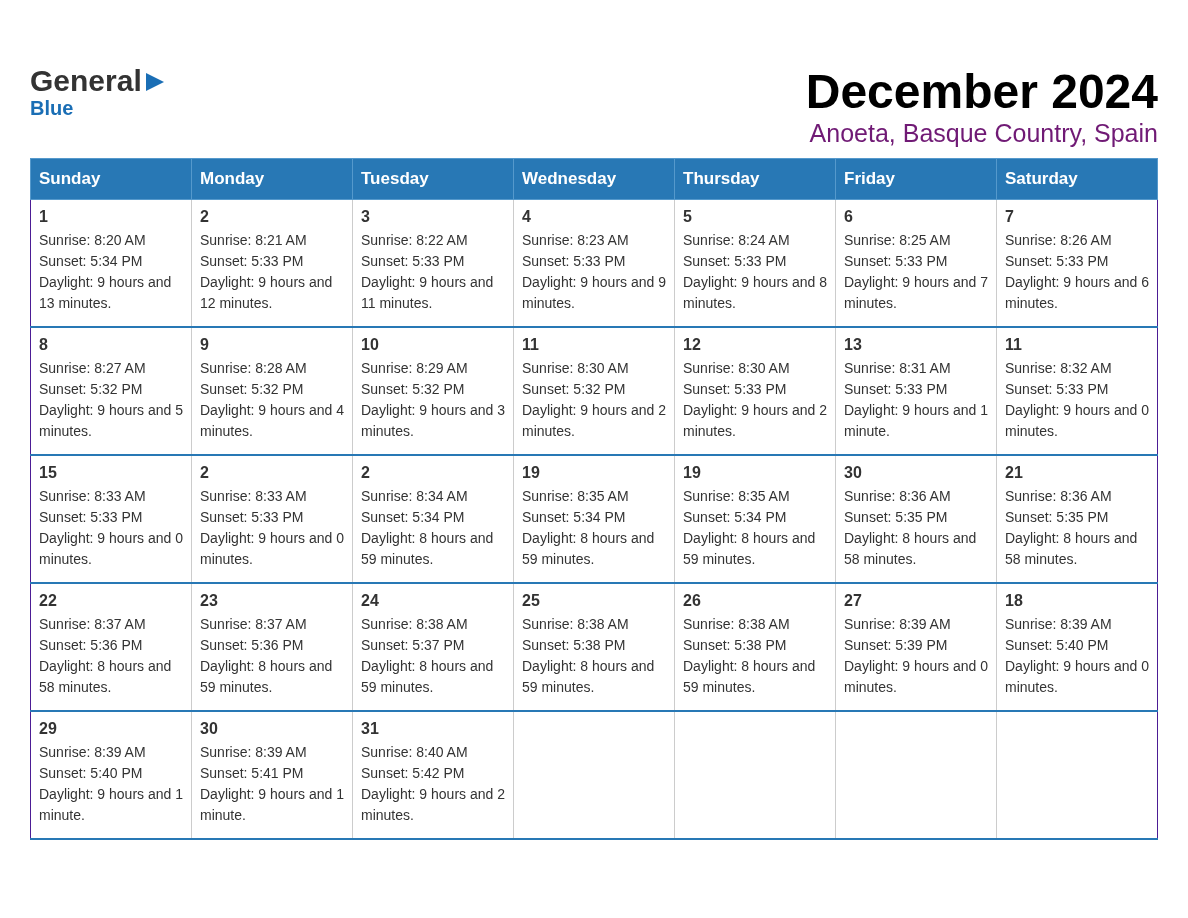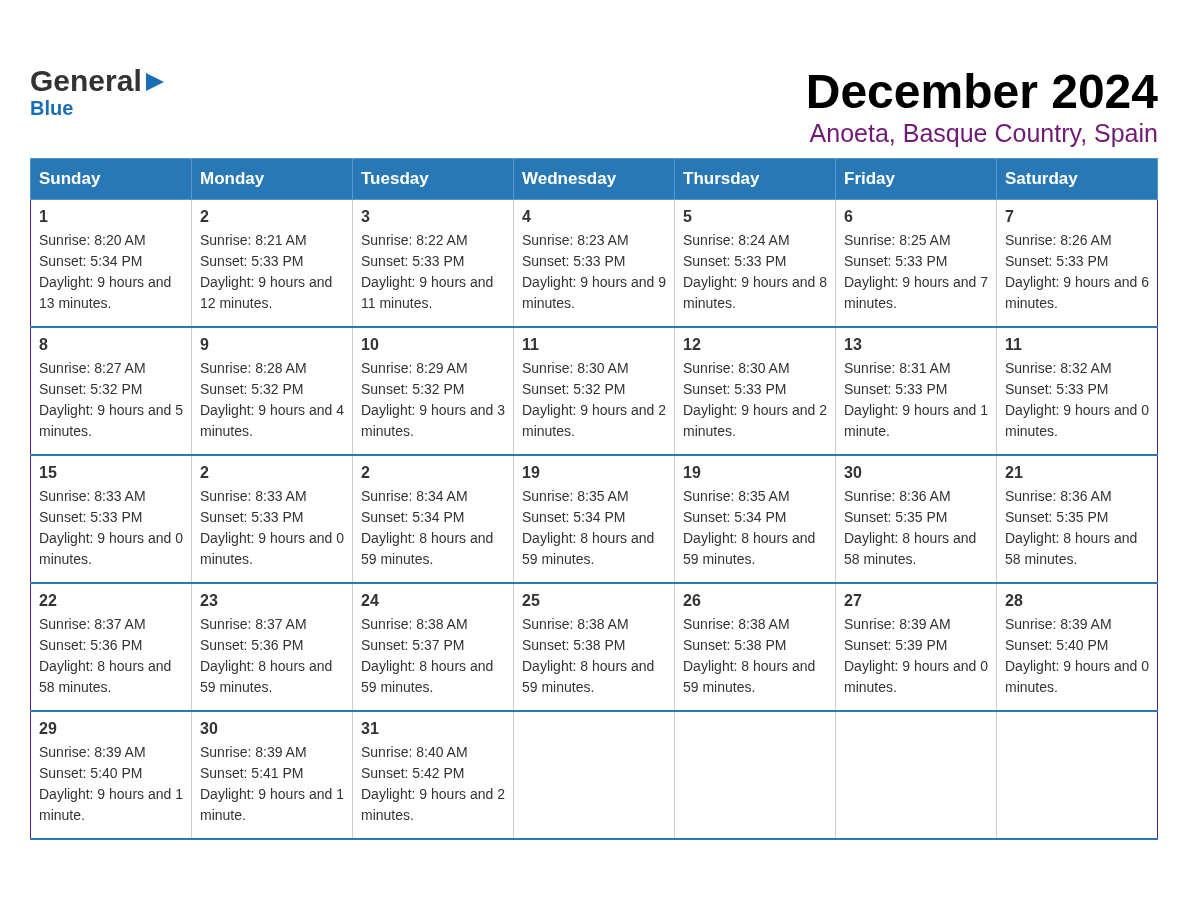--- a/index.html
+++ b/index.html
@@ -344,21 +344,21 @@
       </td>
         <td>
         <span class="day-number">27</span>
         <div class="day-info">
           Sunrise: 8:39 AM<br>
           Sunset: 5:39 PM<br>
           Daylight: 9 hours and 0 minutes.
         </div>
       </td>
         <td>
-        <span class="day-number">28</span>
+        <span class="day-number">18</span>
         <div class="day-info">
           Sunrise: 8:39 AM<br>
           Sunset: 5:40 PM<br>
           Daylight: 9 hours and 0 minutes.
         </div>
       </td>
       </tr>
       <tr>
         <td>
         <span class="day-number">29</span>

